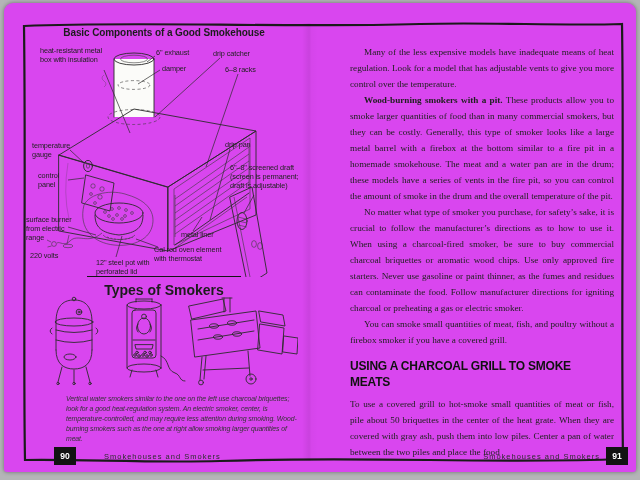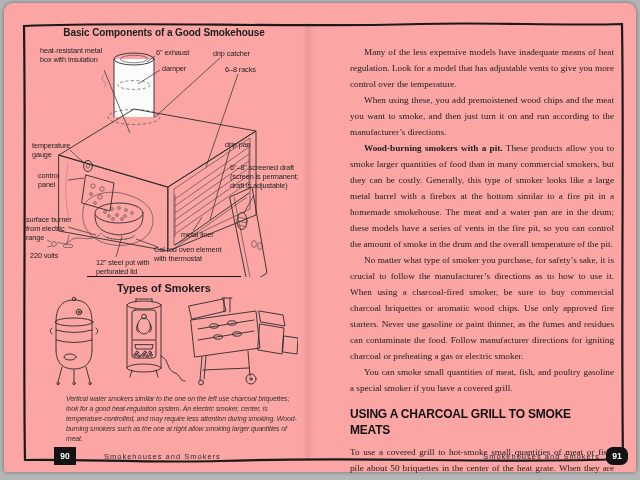--- a/index.html
+++ b/index.html
@@ -4,21 +4,21 @@
 <style>
   html,body{margin:0;padding:0;}
   body{
     width:640px;height:480px;overflow:hidden;position:relative;
     background:#b4b5b7;
     font-family:"Liberation Sans",sans-serif;
     color:#1c1c1c;
   }
   .card{
     position:absolute;left:4px;right:4px;top:3px;bottom:8px;
-    background:#fca5a5;border-radius:9px 9px 3px 3px;
+    background:#d946ef;border-radius:9px 9px 3px 3px;
     box-shadow:0 0 4px rgba(0,0,0,.4);
   }
   .border-svg{position:absolute;left:16px;top:17px;width:607px;height:445px;}
   .gutter{
     position:absolute;left:298px;top:20px;width:16px;height:438px;
     background:linear-gradient(90deg,rgba(0,0,0,0) 0%,rgba(0,0,0,0.07) 45%,rgba(0,0,0,0.02) 58%,rgba(0,0,0,0) 100%);
   }
   
   .lp-title{
     position:absolute;left:20px;top:24px;width:280px;margin:0;
@@ -26,21 +26,21 @@
   }
   .diagram{position:absolute;left:20px;top:42px;width:280px;height:232px;}
   .diagram svg{position:absolute;left:0;top:0;}
   .dl{
     position:absolute;font-size:7.3px;line-height:8.8px;color:#222;
     white-space:pre-line;letter-spacing:-.1px;
   }
   .divider{position:absolute;left:83px;top:273px;width:154px;border-top:1.4px solid #141414;}
   .types-title{
     position:absolute;left:20px;top:279px;width:280px;margin:0;
-    text-align:center;font-size:11px;font-weight:bold;
+    text-align:center;font-size:14px;font-weight:bold;
   }
   .smokers-art{position:absolute;left:28px;top:293px;}
   .caption{
     position:absolute;left:62px;top:391px;width:234px;margin:0;
     font-style:italic;font-size:6.9px;line-height:9.9px;color:#333;letter-spacing:-.1px;
   }
   
   .textcol{
     position:absolute;left:346px;top:41px;width:264px;
     font-family:"Liberation Serif",serif;font-size:9.2px;line-height:16px;
@@ -51,21 +51,21 @@
   .rp-heading{
     margin:10px 0 6px 0;font-family:"Liberation Sans",sans-serif;
     font-size:12px;font-weight:bold;letter-spacing:-.2px;color:#111;text-align:left;
   }
   
   .folio-box{
     position:absolute;top:444px;width:22px;height:18px;background:#121212;
     color:#fff;font-size:8.6px;font-weight:bold;text-align:center;line-height:18px;
   }
   .folio-box.left{left:50px;}
-  .folio-box.right{left:602px;border-radius:7px;}
+  .folio-box.right{left:602px;}
   .folio-title{
     position:absolute;top:449px;font-size:7.5px;font-weight:normal;
     letter-spacing:1px;color:#2d2d2d;
   }
   .folio-title.left{left:100px;}
   .folio-title.right{left:430px;width:166px;text-align:right;}
   svg .ln{stroke:#2b2b2b;stroke-width:.9;fill:none;stroke-linejoin:round;stroke-linecap:round;}
   svg .thin{stroke:#3a3a3a;stroke-width:.6;fill:none;}
   svg .lead{stroke:#2b2b2b;stroke-width:.7;fill:none;}
 </style>
@@ -280,26 +280,25 @@
     </g>
   </svg>
 
   <p class="caption">Vertical water smokers similar to the one on the left use charcoal briquettes; look for a good heat-regulation system. An electric smoker, center, is temperature-controlled, and may require less attention during smoking. Wood-burning smokers such as the one at right allow smoking larger quantities of meat.</p>
 
   <span class="folio-box left">90</span>
   <span class="folio-title left">Smokehouses and Smokers</span>
 
   <div class="textcol">
     <p>Many of the less expensive models have inadequate means of heat regulation. Look for a model that has adjustable vents to give you more control over the temperature.</p>
-    <p>When using these, you add premoistened wood chips and the meat you want to smoke, and then just turn it on and run according to the manufacturer’s directions.</p>
     <p>
       <b>Wood-burning smokers with a pit.</b>
       <span>These products allow you to smoke larger quantities of food than in many commercial smokers, but they can be costly. Generally, this type of smoker looks like a large metal barrel with a firebox at the bottom similar to a fire pit in a homemade smokehouse. The meat and a water pan are in the drum; these models have a series of vents in the fire pit, so you can control the amount of smoke in the drum and the overall temperature of the pit.</span>
     </p>
     <p>No matter what type of smoker you purchase, for safety’s sake, it is crucial to follow the manufacturer’s directions as to how to use it. When using a charcoal-fired smoker, be sure to buy commercial charcoal briquettes or aromatic wood chips. Use only approved fire starters. Never use gasoline or paint thinner, as the fumes and residues can contaminate the food. Follow manufacturer directions for igniting charcoal or preheating a gas or electric smoker.</p>
-    <p>You can smoke small quantities of meat, fish, and poultry gasoline a special smoker if you have a covered grill.</p>
+    <p>You can smoke small quantities of meat, fish, and poultry without a firebox smoker if you have a covered grill.</p>
     <h2 class="rp-heading">USING A CHARCOAL GRILL TO SMOKE MEATS</h2>
     <p class="noindent">To use a covered grill to hot-smoke small quantities of meat or fish, pile about 50 briquettes in the center of the heat grate. When they are covered with gray ash, push them into low piles. Center a pan of water between the two piles and place the food</p>
   </div>
 
   <span class="folio-title right">Smokehouses and Smokers</span>
   <span class="folio-box right">91</span>
 </div>
 
 </body></html>

